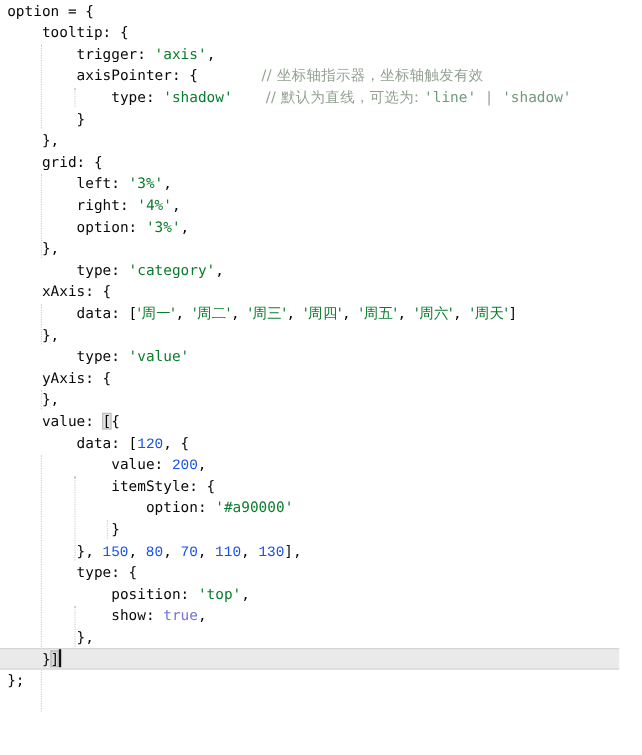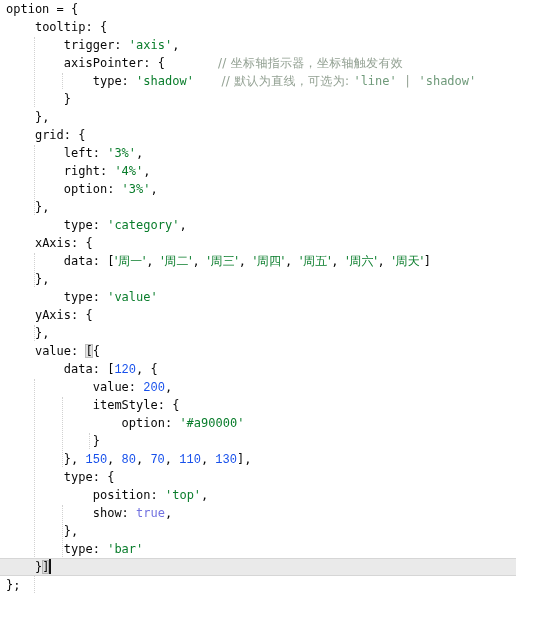--- a/index.html
+++ b/index.html
@@ -135,17 +135,16 @@
       <div class="line"><span>        </span><span class="tok-plain">data: [</span><span class="tok-num">120</span><span class="tok-plain">, {</span></div>
       <div class="line"><span>            </span><span class="tok-plain">value: </span><span class="tok-num">200</span><span class="tok-plain">,</span></div>
       <div class="line"><span>            </span><span class="tok-plain">itemStyle: {</span></div>
       <div class="line"><span>                </span><span class="tok-plain">option: </span><span class="tok-str">'#a90000'</span></div>
       <div class="line"><span>            </span><span class="tok-plain">}</span></div>
       <div class="line"><span>        </span><span class="tok-plain">}, </span><span class="tok-num">150</span><span class="tok-plain">, </span><span class="tok-num">80</span><span class="tok-plain">, </span><span class="tok-num">70</span><span class="tok-plain">, </span><span class="tok-num">110</span><span class="tok-plain">, </span><span class="tok-num">130</span><span class="tok-plain">],</span></div>
       <div class="line"><span>        </span><span class="tok-plain">type: {</span></div>
       <div class="line"><span>            </span><span class="tok-plain">position: </span><span class="tok-str">'top'</span><span class="tok-plain">,</span></div>
       <div class="line"><span>            </span><span class="tok-plain">show: </span><span class="tok-kw">true</span><span class="tok-plain">,</span></div>
       <div class="line"><span>        </span><span class="tok-plain">},</span></div>
-      <div class="line"><span>        </span><span class="tok-plain">type: </span><span class="tok-str">'bar'</span></div>
       <div class="line current"><span>    </span><span class="tok-plain">}</span><span class="brmatch">]</span><span class="caret"></span></div>
       <div class="line"><span></span><span class="tok-plain">};</span></div>
     </div>
 </div>
 
 </body></html>

